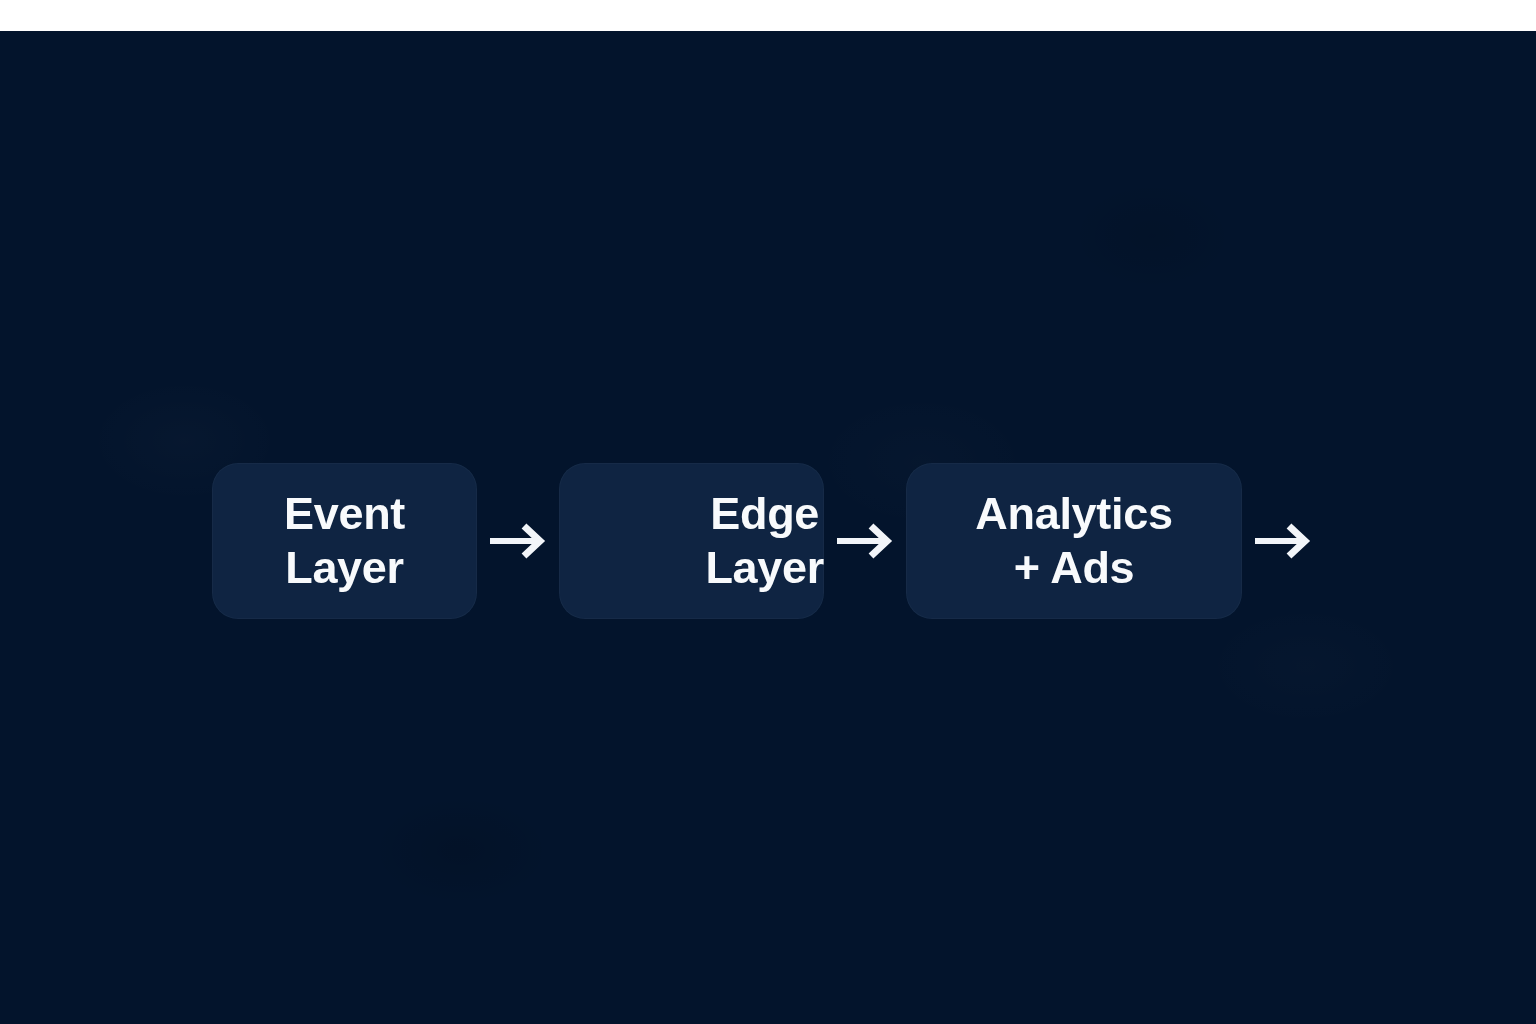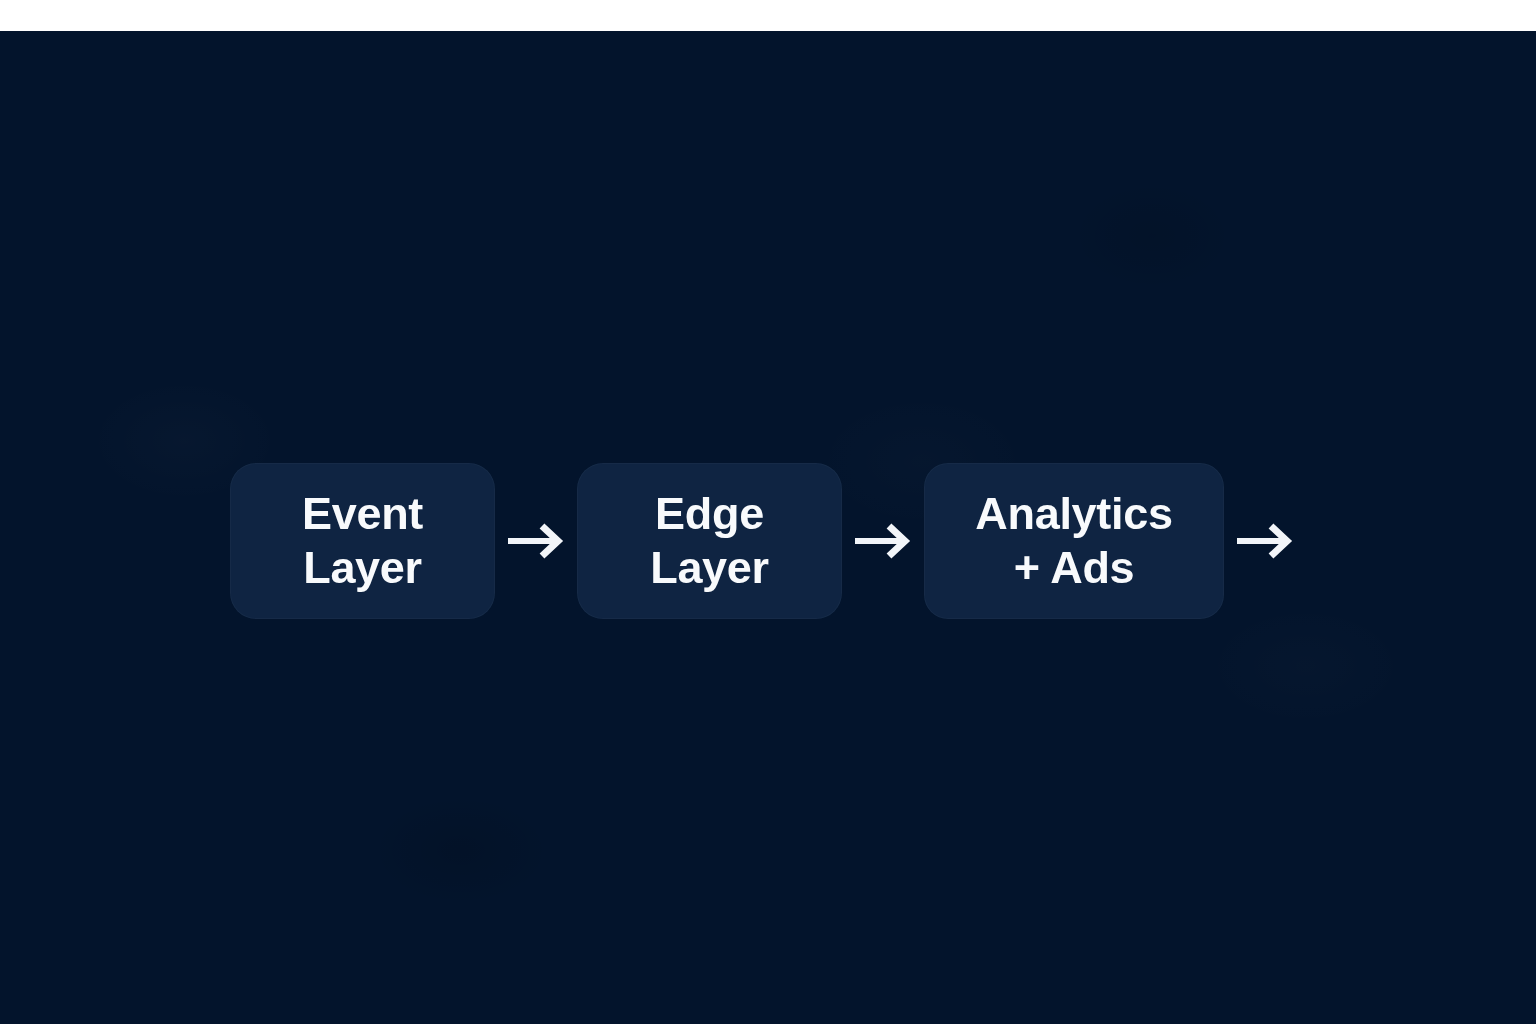--- a/index.html
+++ b/index.html
@@ -50,22 +50,22 @@
   .node .label {
     color: #f8fafc;
     font-size: 45px;
     font-weight: bold;
     line-height: 1.19;
     text-align: center;
     white-space: pre-line;
     letter-spacing: -0.3px;
   }
   .node-1 { width: 265px; }
-  .node-2 { width: 265px; }
-  .node-3 { width: 300px; border-radius: 24px; }
+  .node-2 { width: 265px; justify-content: flex-end; }
+  .node-3 { width: 336px; }
   .node-4 { width: 273px; }
   .arrow {
     width: 82px;
     display: flex;
     align-items: center;
     justify-content: center;
     flex: 0 0 auto;
   }
   .arrow svg {
     display: block;

